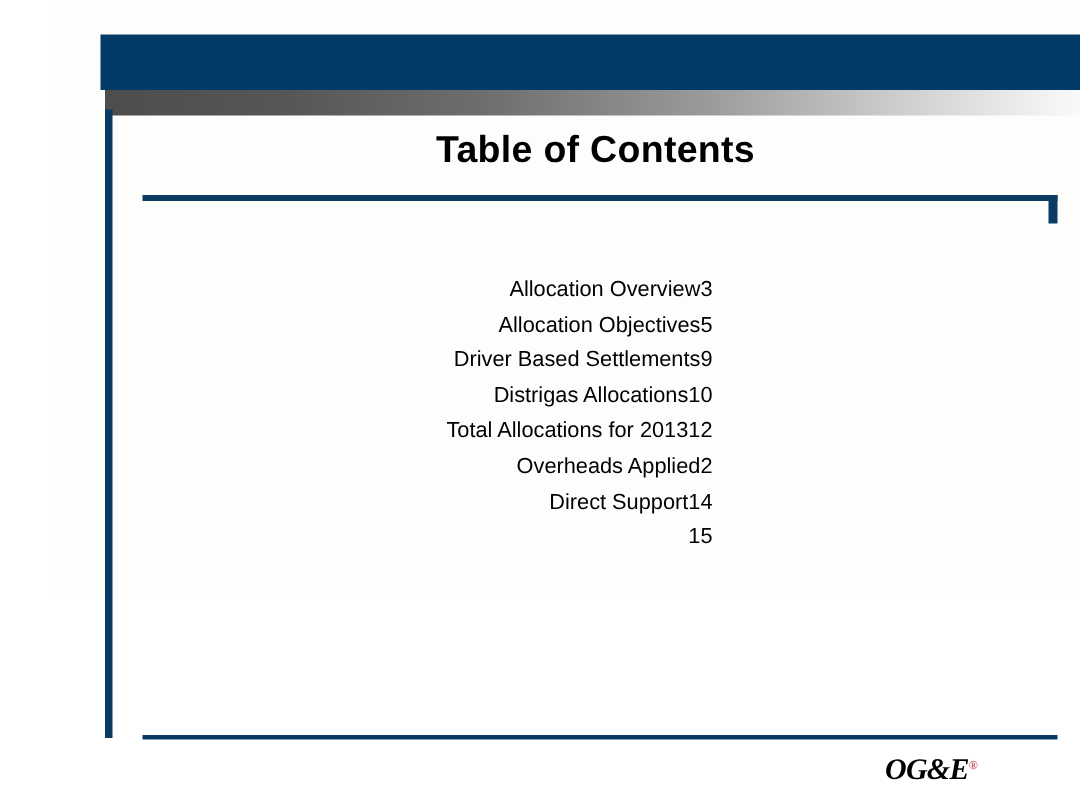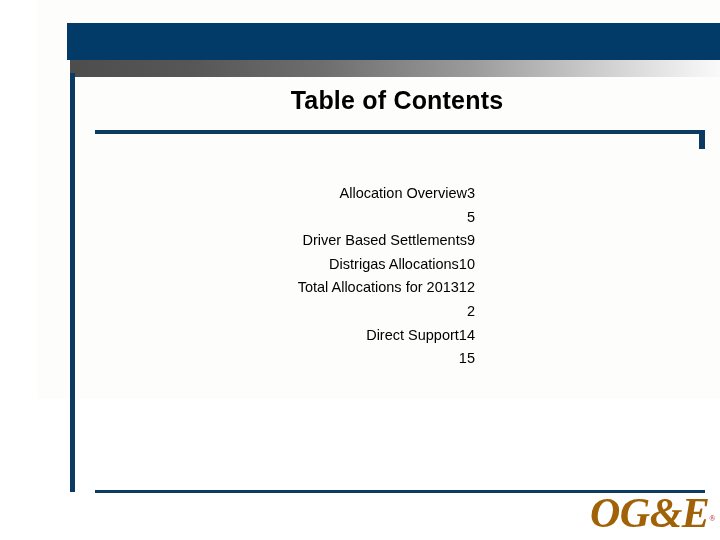--- a/index.html
+++ b/index.html
@@ -120,23 +120,23 @@
     position: absolute;
     left: 553px;
     top: 496px;
     width: 112px;
     height: 34px;
   }
   .logo-text {
     font-family: "Liberation Serif", serif;
     font-weight: bold;
     font-style: italic;
-    font-size: 42px;
+    font-size: 20px;
     line-height: 34px;
-    color: #a16207;
+    color: #000000;
     letter-spacing: -0.5px;
     white-space: nowrap;
   }
   .logo-tm {
     font-family: "Liberation Serif", serif;
     font-size: 8px;
     color: #b01c26;
     vertical-align: super;
     font-style: normal;
     font-weight: normal;
@@ -155,35 +155,37 @@
 
   <div class="title-rule"></div>
   <div class="title-rule-tick"></div>
 
   <div class="toc" id="toc-list">
       <div class="toc-row">
         <span class="toc-label">Allocation Overview</span>
         <span class="toc-page">3</span>
       </div>
       <div class="toc-row">
+        <span class="toc-label">Allocation Objectives</span>
         <span class="toc-page">5</span>
       </div>
       <div class="toc-row">
         <span class="toc-label">Driver Based Settlements</span>
         <span class="toc-page">9</span>
       </div>
       <div class="toc-row">
         <span class="toc-label">Distrigas Allocations</span>
         <span class="toc-page">10</span>
       </div>
       <div class="toc-row">
         <span class="toc-label">Total Allocations for 2013</span>
         <span class="toc-page">12</span>
       </div>
       <div class="toc-row">
+        <span class="toc-label">Overheads Applied</span>
         <span class="toc-page">2</span>
       </div>
       <div class="toc-row">
         <span class="toc-label">Direct Support</span>
         <span class="toc-page">14</span>
       </div>
       <div class="toc-row">
         <span class="toc-page">15</span>
       </div>
     </div>

